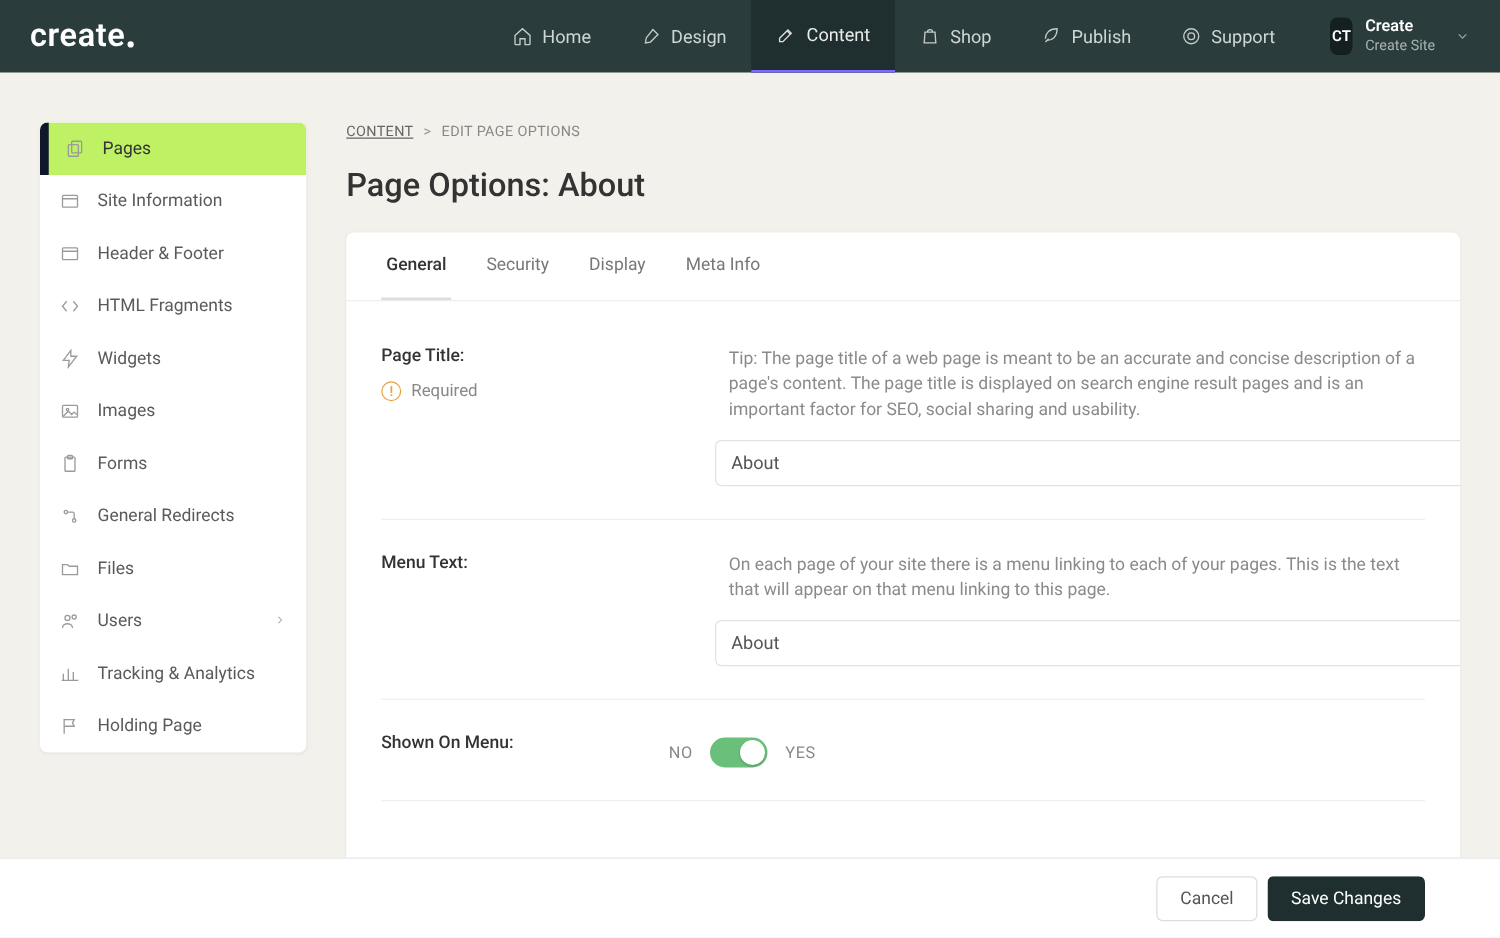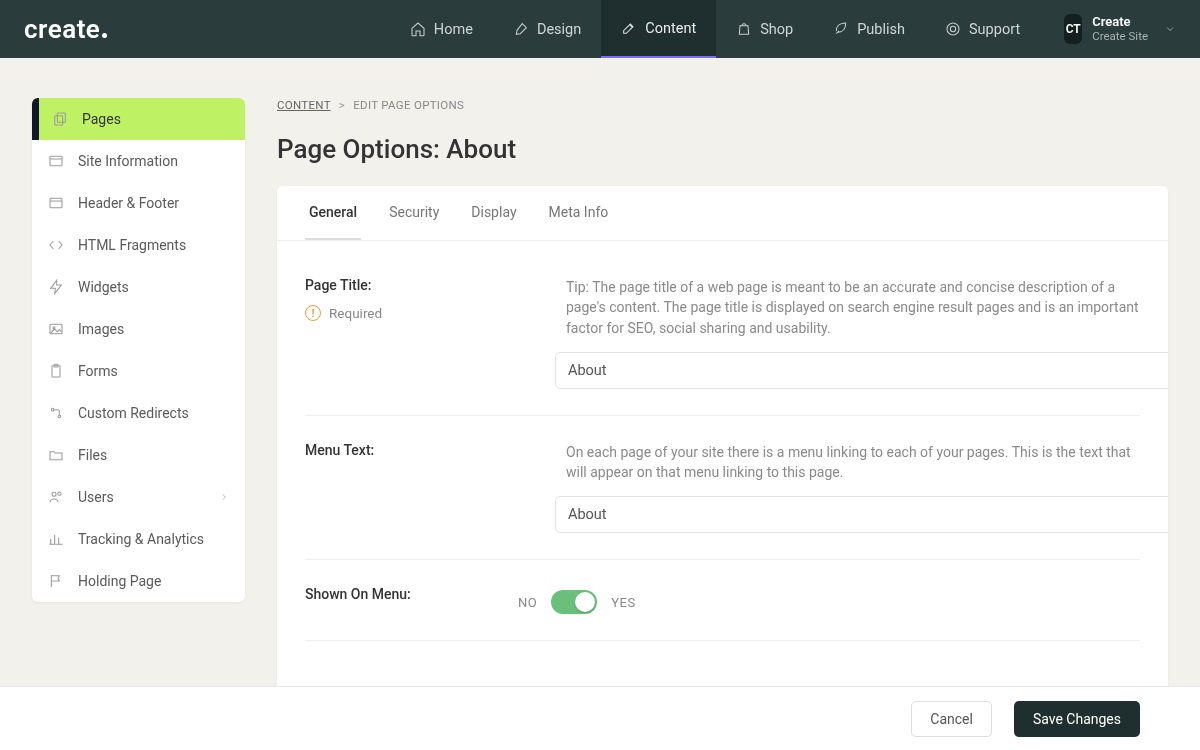--- a/index.html
+++ b/index.html
@@ -106,21 +106,21 @@
   }
   .tabs { display:flex; gap: 24px; padding: 0 28px; border-bottom:1px solid #eee; }
   .tab {
     padding: 18px 4px; font-size:14px; color:#777; cursor:pointer;
     border-bottom: 2px solid transparent;
   }
   .tab.active { color:#333; border-bottom-color:#ddd; font-weight:500; }
 
   .card-body { padding: 10px 28px 30px 28px; max-height: 460px; overflow:hidden; }
   .form-row {
-    display:flex; gap:43px; padding: 26px 0;
+    display:flex; gap:60px; padding: 26px 0;
     border-bottom:1px solid #eee;
   }
   .form-row:last-child { border-bottom:none; }
   .form-left { width: 170px; flex-shrink:0; }
   .form-label { font-size:14px; color:#333; font-weight:500; }
   .req { display:flex; align-items:center; gap:8px; margin-top:12px; font-size:13.5px; color:#888; }
   .req-icon {
     width:16px; height:16px; border:1.5px solid #e8a13a; border-radius:50%;
     display:flex; align-items:center; justify-content:center;
   }
@@ -143,21 +143,21 @@
   .toggle .knob {
     position:absolute; right:2px; top:2px; width:20px; height:20px; background:#fff; border-radius:50%;
     box-shadow:0 1px 2px rgba(0,0,0,0.2);
   }
 
   
   .bottom-bar {
     position:absolute; left:0; right:0; bottom:0; height:64px;
     background:#fff; border-top:1px solid #e8e8e8;
     display:flex; align-items:center; justify-content:flex-end;
-    padding: 0 60px; gap:22px;
+    padding: 0 60px; gap:8px;
   }
   .btn {
     padding: 9px 18px; border-radius:5px; font-size:14px; cursor:pointer;
     border:1px solid transparent; font-family:inherit;
   }
   .btn-cancel { background:#fff; border-color:#ddd; color:#555; }
   .btn-save { background:#1f2e2e; color:#fff; }
 
 </style>
 </head>
@@ -302,21 +302,21 @@
       <span>Forms</span>
     </div>
     <div class="side-item">
       <span class="side-icon">
           <svg viewBox="0 0 24 24">
             <circle cx="7" cy="7" r="2"></circle>
             <circle cx="17" cy="17" r="2"></circle>
             <path d="M9 7h6a2 2 0 0 1 2 2v6"></path>
           </svg>
         </span>
-      <span>Custom Redirects</span>
+      <span>General Redirects</span>
     </div>
     <div class="side-item">
       <span class="side-icon">
           <svg viewBox="0 0 24 24">
             <path d="M3 7h6l2 2h10v10H3z"></path>
           </svg>
         </span>
       <span>Files</span>
     </div>
     <div class="side-item">

